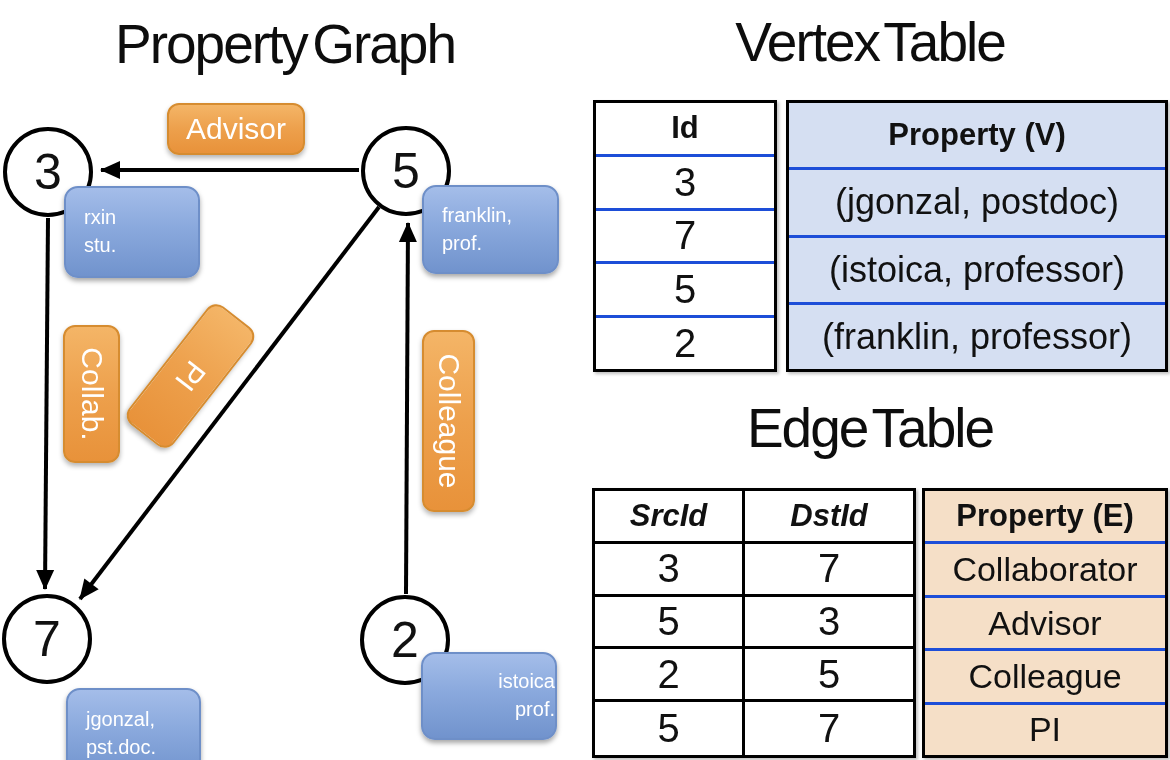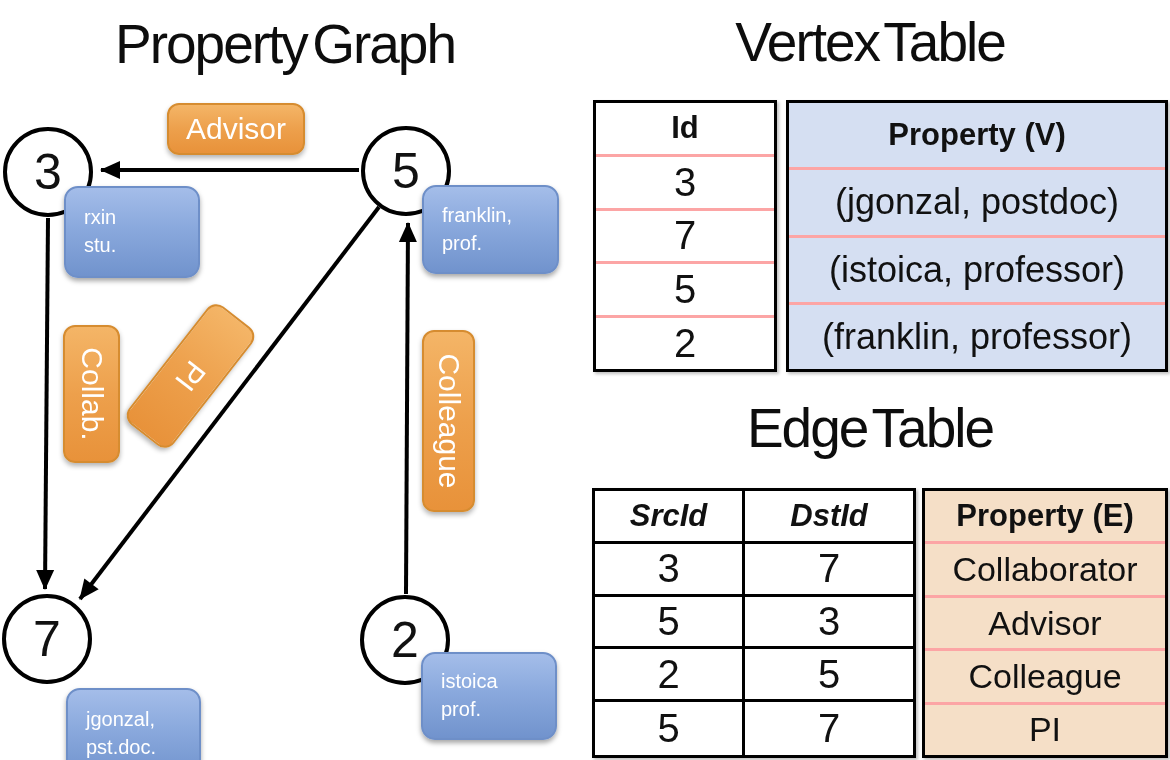--- a/index.html
+++ b/index.html
@@ -60,21 +60,21 @@
 
   
   .tbox{
     position:absolute;box-sizing:border-box;
     border:3px solid #000;
     box-shadow:2px 2px 3px rgba(0,0,0,0.25);
     display:flex;flex-direction:column;
   }
   .tbox .cell{
     flex:1;display:flex;align-items:center;justify-content:center;
-    border-bottom:3px solid #fca5a5;
+    border-bottom:3px solid #1d4ed8;
     font-size:40px;
   }
   .tbox .cell:last-child{border-bottom:none;}
   .tbox .hcell{font-size:31px;font-weight:bold;}
   #vertex-id-box{left:593px;top:100px;width:184px;height:272px;background:#ffffff;}
   #vertex-prop-box{left:786px;top:100px;width:382px;height:272px;background:#d5dff2;}
   #vertex-prop-box .cell{font-size:36px;}
   #vertex-prop-box .hcell{font-size:31px;}
 
   #edge-ids-box{
@@ -129,21 +129,21 @@
     <span>stu.</span>
   </div>
   <div class="vprop" style="left:422px;top:185px;width:137px;height:89px;">
     <span>franklin,</span>
     <span>prof.</span>
   </div>
   <div class="vprop" style="left:66px;top:652px;width:135px;height:91px;margin-top:36px;">
     <span>jgonzal,</span>
     <span>pst.doc.</span>
   </div>
-  <div class="vprop" style="left:421px;top:652px;width:136px;height:88px;">
+  <div class="vprop" style="left:421px;top:652px;width:136px;height:88px;text-align:right;">
     <span>istoica</span>
     <span>prof.</span>
   </div>
 
   <div class="elabel" style="left:167px;top:103px;width:138px;height:52px;">
     <span>Advisor</span>
   </div>
   <div class="elabel" style="left:63px;top:325px;width:57px;height:138px;">
     <span class="vtext">Collab.</span>
   </div>

